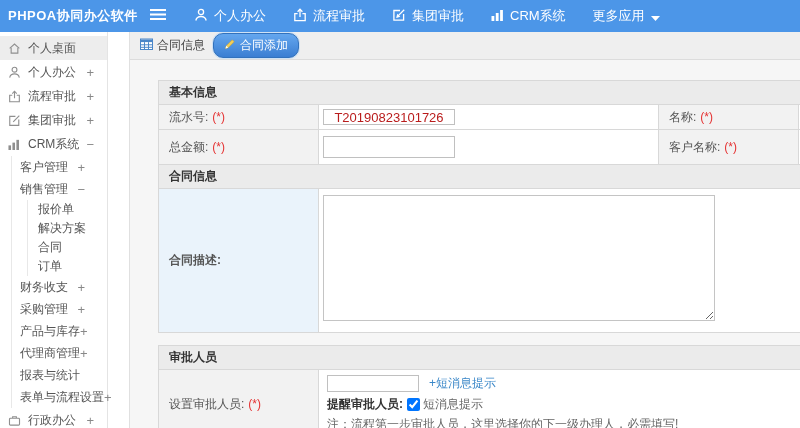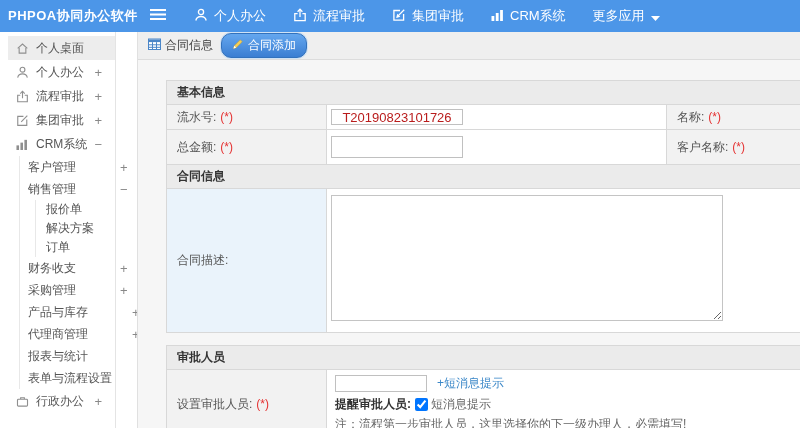--- a/index.html
+++ b/index.html
@@ -7,32 +7,32 @@
   body { font-family:"Liberation Sans","DejaVu Sans",sans-serif; font-size:12px; background:#fff; }
 
   
   .topbar { height:32px; background:#4c96e8; display:flex; align-items:center; color:#fff; }
   .logo { width:132px; padding-left:8px; font-size:13px; font-weight:bold; letter-spacing:.5px; white-space:nowrap; }
   .hamburger { margin-left:18px; display:flex; align-items:center; cursor:pointer; }
   .nav { display:flex; align-items:center; gap:27px; margin-left:28px; }
   .nav-item { display:flex; align-items:center; gap:6px; font-size:13px; cursor:pointer; white-space:nowrap; }
 
   
-  .app { display:flex; height:396px;padding-left:8px; }
+  .app { display:flex; height:396px; }
   aside { width:129px; background:#fff; flex-shrink:0; }
   .sd-inner { width:108px; height:100%; border-right:1px solid #e4e4e4; padding-top:4px; }
   .sd-item { display:flex; align-items:center; color:#555; cursor:pointer; white-space:nowrap; }
   .sd-item .sd-label { font-size:12px; }
   .lvl1 { height:24px; padding-left:8px; }
   .sd-icon { width:14px; margin-right:6px; display:flex; align-items:center; }
   .selected { background:#ededed; }
   .sd-plus { margin-left:auto; padding-right:13px; color:#888; font-size:13px; }
   .lvl2 .sd-plus { padding-right:22px; }
   .grp2 { margin-left:11px; border-left:1px solid #e8e8e8; }
-  .lvl2 { height:22px; padding-left:8px;gap:44px; }
+  .lvl2 { height:22px; padding-left:8px; }
   .grp3 { margin-left:15px; border-left:1px solid #e8e8e8; }
   .lvl3 { height:19px; padding-left:10px; }
   .plus-inline { margin-left:0; padding-right:0; }
 
   main { flex:1; min-width:0; background:#f6f6f6; border-left:1px solid #e0e0e0; display:flex; flex-direction:column; overflow:hidden; }
   .tabbar { height:28px; flex-shrink:0; background:#efefef; border-bottom:1px solid #dcdcdc; display:flex; align-items:center; padding-left:10px; }
   .tab-plain { display:flex; align-items:center; gap:4px; color:#444; margin-right:8px; cursor:pointer; }
   .tab-active { display:flex; align-items:center; gap:4px; background:linear-gradient(#64a7ef,#3b7ed2); border:1px solid #3272bd; border-radius:10px; color:#fff; padding:3px 10px; cursor:pointer; box-shadow:0 0 0 1px #cfe2f5; }
 
   .content { padding:20px 0 0 28px; }
@@ -40,21 +40,21 @@
   
   table { border-collapse:collapse; width:680px; table-layout:fixed; background:#fff; }
   td { border:1px solid #d8d8d8; font-size:12px; color:#555; overflow:hidden; }
   tr.sec td { background:#ebebeb; height:24px; padding-left:10px; font-weight:bold; color:#333; }
   td.lbl { background:#f2f2f2; padding-left:10px; }
   td.val { background:#fff; padding:2px 4px; vertical-align:middle; }
   .req { color:#e53333; margin-left:4px; }
   .r1 { height:25px; } .r2 { height:35px; } .r3 { height:144px; } .r4 { height:50px; }
   input.txt { border:1px solid #c0c0c0; height:16px; width:132px; font:13px "Liberation Sans",sans-serif; padding:0 3px; color:#b91c1c;text-align:center; }
   input.txt2 { border:1px solid #c0c0c0; height:22px; width:132px; font:13px "Liberation Sans",sans-serif; padding:0 3px; color:#333; }
-  td.desc-lbl { background:#eaf3fb; padding-left:10px; vertical-align:middle; }
+  td.desc-lbl { background:#eaf3fb; padding-left:10px; vertical-align:middle;font-weight:bold; }
   textarea.desc { width:392px; height:126px; border:1px solid #c4c4c4; resize:both; margin:4px 0 0 0; font:12px "Liberation Sans",sans-serif; display:block; }
   .tbl2 { margin-top:12px; }
   .appr-cell { padding:5px 8px !important; }
   .line1 { display:flex; align-items:center; gap:10px; }
   .line1 input { width:92px; height:17px; border:1px solid #c0c0c0; font:12px "Liberation Sans",sans-serif; }
   a.choose { color:#3a87c8; text-decoration:none; }
   .line2 { margin-top:4px; display:flex; align-items:center; color:#666; }
   .line2 b { color:#333; margin-right:4px; }
   .line2 input { margin:0 3px 0 0; width:13px; height:13px; }
   .line3 { margin-top:3px; color:#666; }
@@ -190,20 +190,23 @@
           <span class="sd-plus">−</span>
         </div>
         <div class="grp3">
           <div class="sd-item lvl3">
             <span class="sd-label">报价单</span>
           </div>
           <div class="sd-item lvl3">
             <span class="sd-label">解决方案</span>
           </div>
           <div class="sd-item lvl3">
+            <span class="sd-label">合同</span>
+          </div>
+          <div class="sd-item lvl3">
             <span class="sd-label">订单</span>
           </div>
         </div>
         <div class="sd-item lvl2">
           <span class="sd-label">财务收支</span>
           <span class="sd-plus">+</span>
         </div>
         <div class="sd-item lvl2">
           <span class="sd-label">采购管理</span>
           <span class="sd-plus">+</span>

